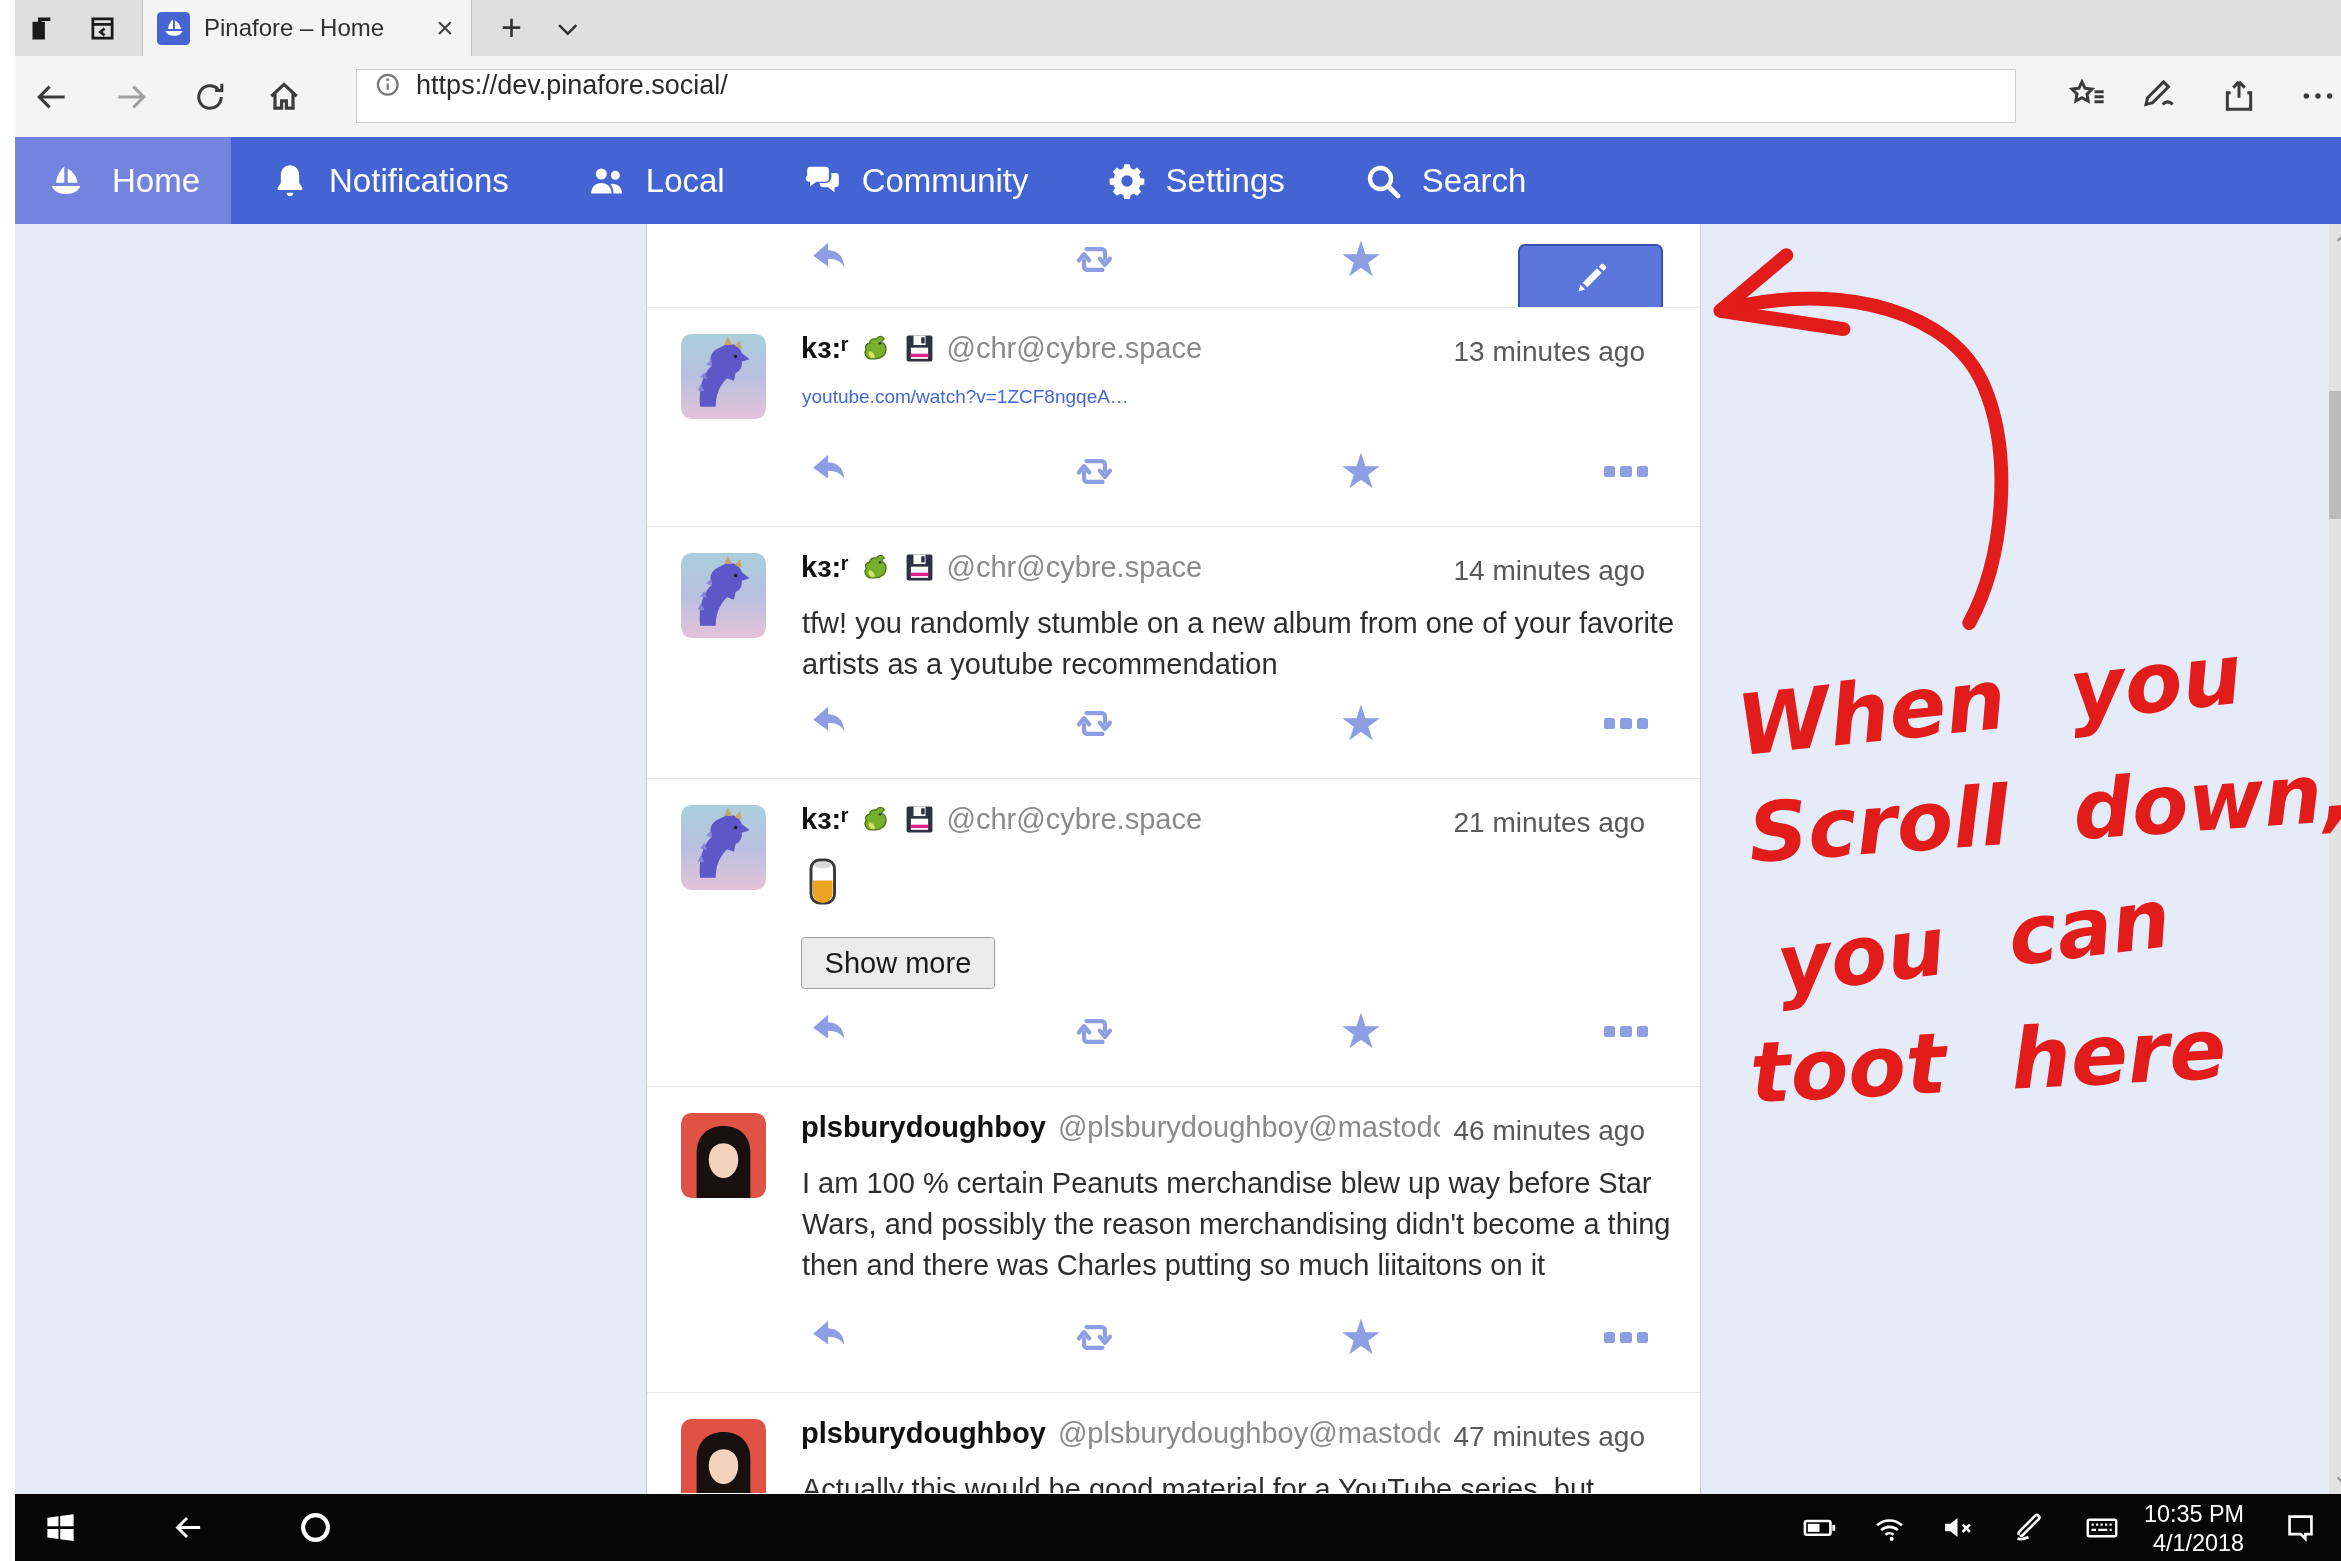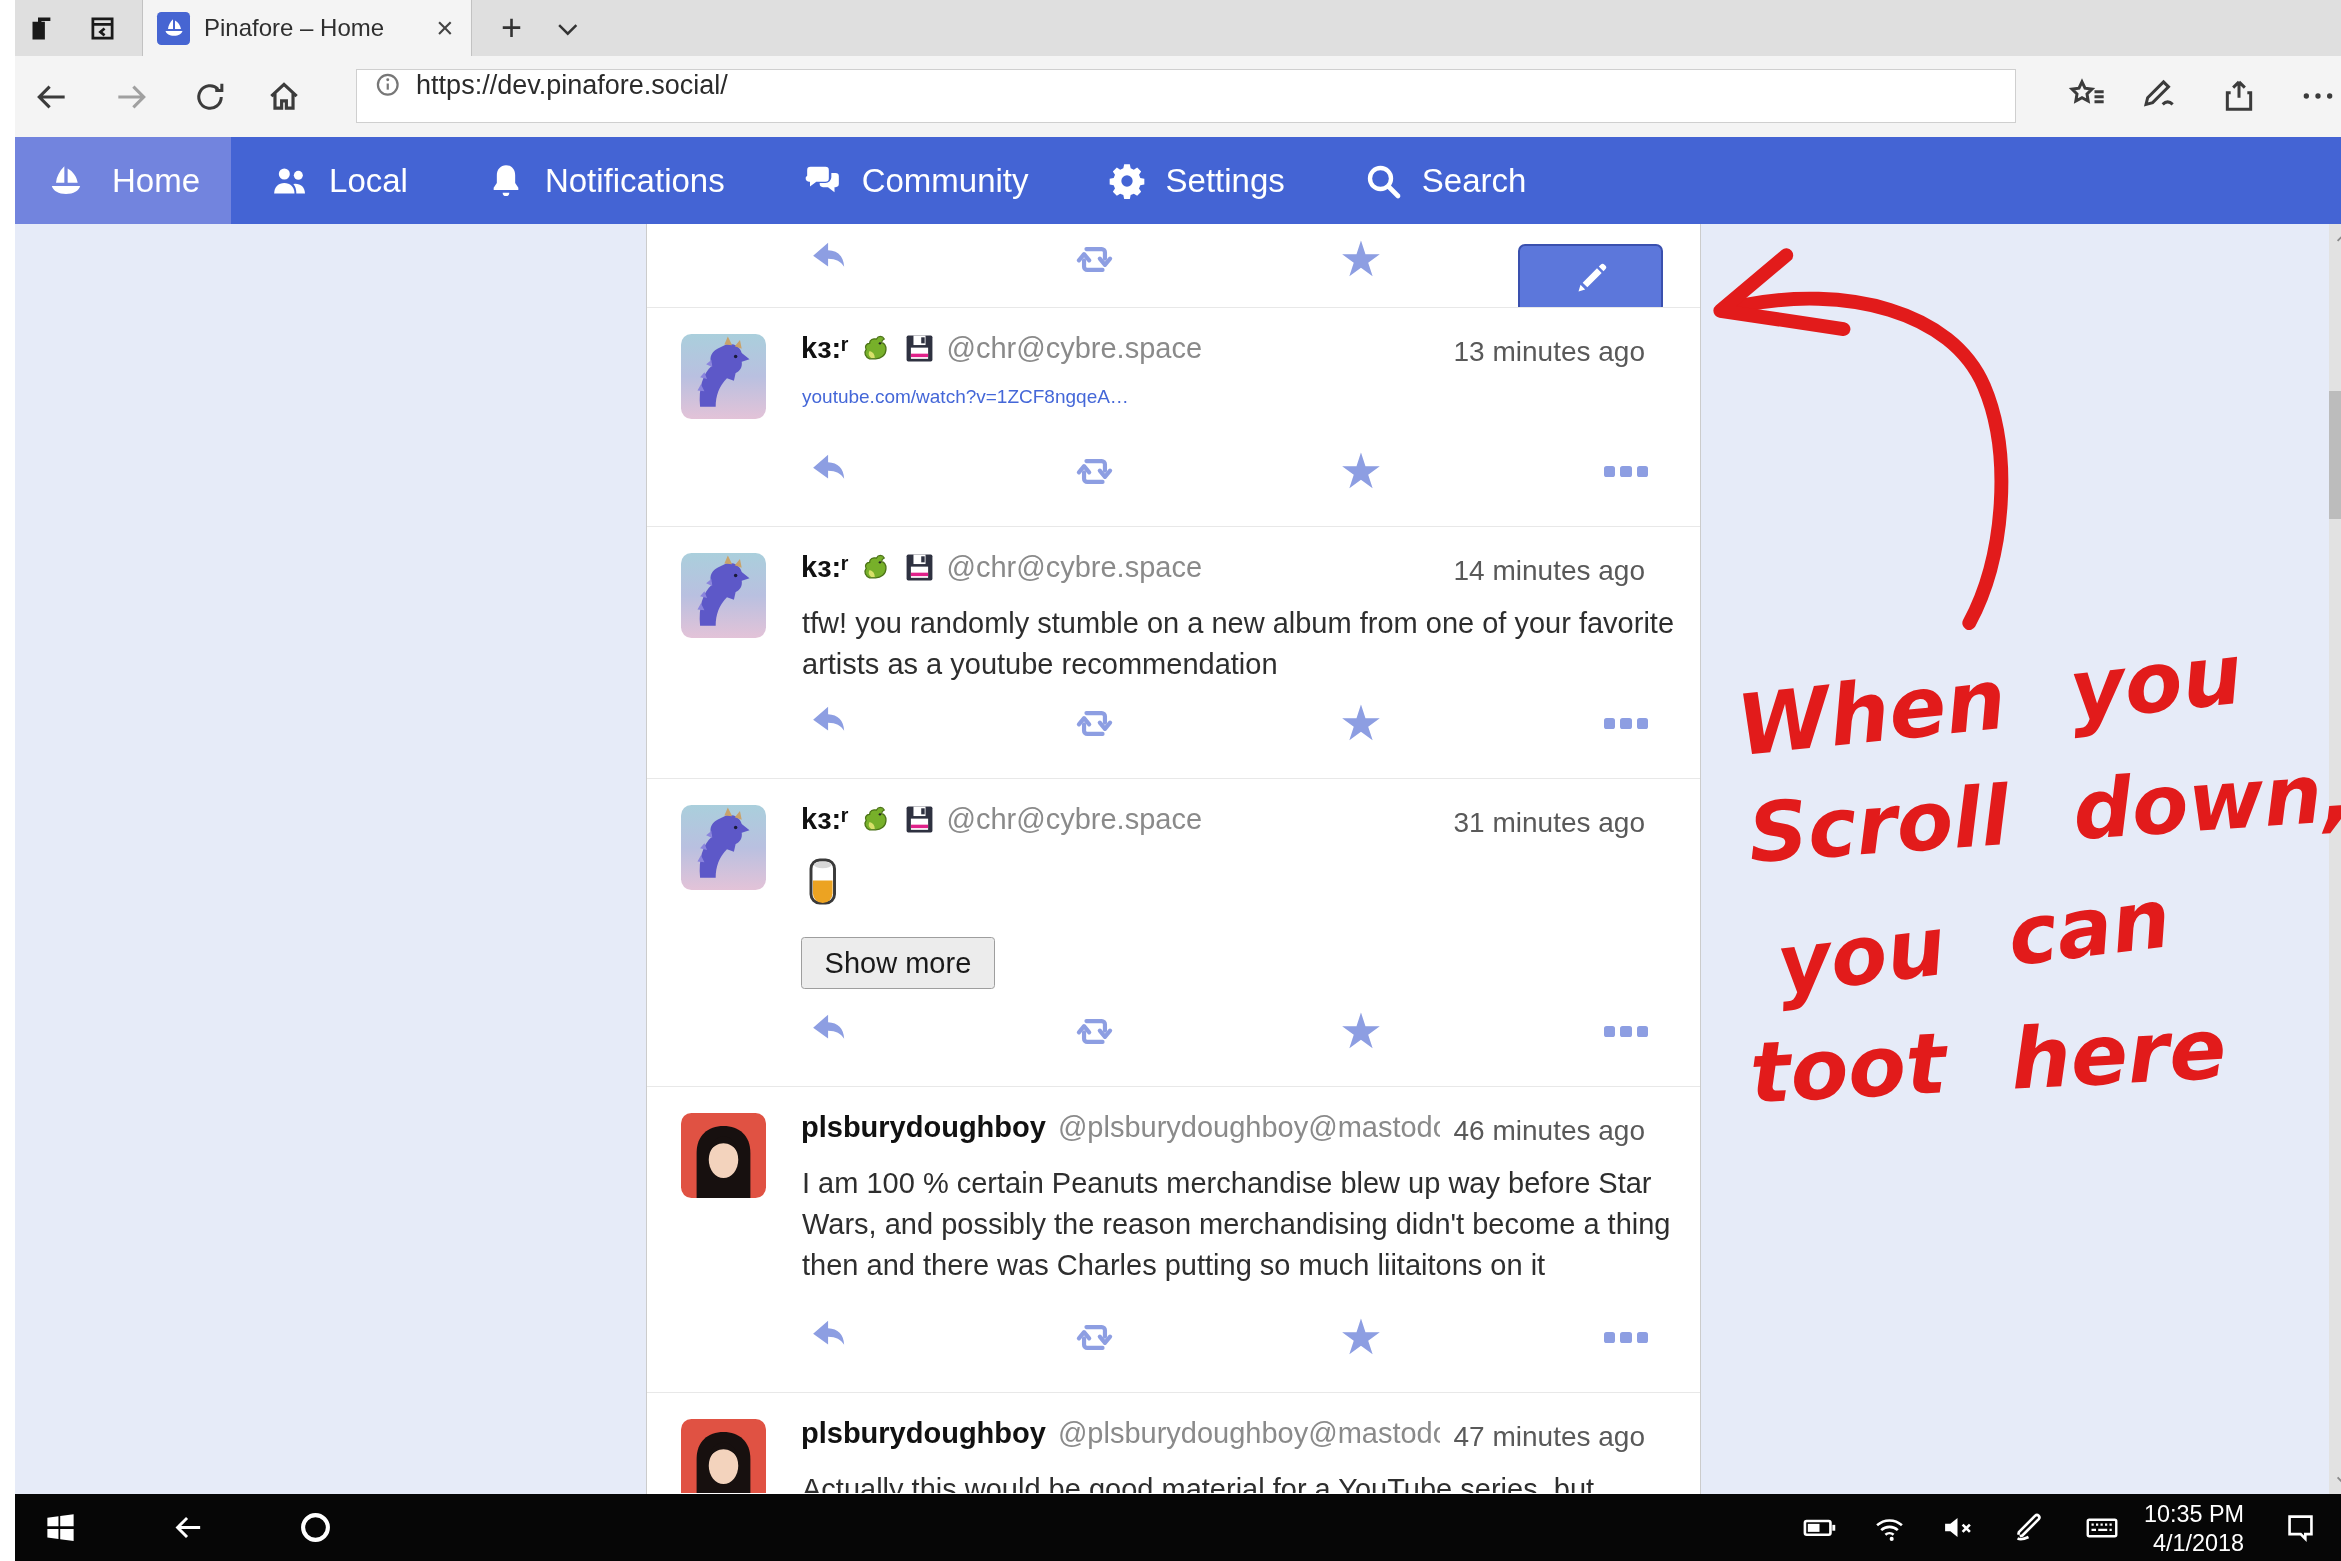--- a/index.html
+++ b/index.html
@@ -176,33 +176,33 @@
   <div class="pnav">
     <div class="pitem active">
       <svg viewBox="0 0 24 24" fill="#fff">
           <path d="M11 3.2C8 6.2 6.3 9.6 6 13h5zM13 4.5V13h6c-.6-3.6-2.8-6.8-6-8.5z"></path>
           <path d="M3.5 15h17c-.8 2.9-4 4.8-8.5 4.8S4.3 17.9 3.5 15z"></path>
         </svg>
       <span>Home</span>
     </div>
     <div class="pitem">
       <svg viewBox="0 0 24 24" fill="#fff">
+          <path d="M12 2.5c-3.3 0-5.5 2.6-5.5 6v4.7L4.6 16v1.4h14.8V16l-1.9-2.8V8.5c0-3.4-2.2-6-5.5-6z"></path>
+          <path d="M10 19h4a2 2 0 0 1-4 0z"></path>
+        </svg>
+      <span>Notifications</span>
+    </div>
+    <div class="pitem">
+      <svg viewBox="0 0 24 24" fill="#fff">
           <circle cx="8.6" cy="7.8" r="3.3"></circle>
           <path d="M2.5 19.5c0-3.9 2.7-6.3 6.1-6.3s6.1 2.4 6.1 6.3z"></path>
           <circle cx="17" cy="8.6" r="2.7"></circle>
           <path d="M15.2 13.6c3.3 0 5.8 2.2 5.8 5.9h-5.2c0-2.4-.6-4.3-1.8-5.7z"></path>
         </svg>
       <span>Local</span>
-    </div>
-    <div class="pitem">
-      <svg viewBox="0 0 24 24" fill="#fff">
-          <path d="M12 2.5c-3.3 0-5.5 2.6-5.5 6v4.7L4.6 16v1.4h14.8V16l-1.9-2.8V8.5c0-3.4-2.2-6-5.5-6z"></path>
-          <path d="M10 19h4a2 2 0 0 1-4 0z"></path>
-        </svg>
-      <span>Notifications</span>
     </div>
     <div class="pitem">
       <svg viewBox="0 0 24 24" fill="#fff">
           <path d="M2.5 5.5a2 2 0 0 1 2-2h9a2 2 0 0 1 2 2v5a2 2 0 0 1-2 2H8l-3.8 2.8V12.5h-.7a2 2 0 0 1-1-3.7z"></path>
           <path d="M17 7.2h2.5a2 2 0 0 1 2 2v4.5a2 2 0 0 1-2 2h-.6v3.1l-3.9-3.1H12a2 2 0 0 1-2-2v-.5h3.5A3.5 3.5 0 0 0 17 9.7z"></path>
         </svg>
       <span>Community</span>
     </div>
     <div class="pitem">
       <svg viewBox="0 0 24 24" fill="#fff">
@@ -378,21 +378,21 @@
             </svg>
           <svg class="nemoji" viewBox="0 0 36 36">
               <rect x="3" y="3" width="30" height="30" rx="2" fill="#2e3140"></rect>
               <rect x="11" y="3" width="14" height="11" fill="#fff"></rect>
               <rect x="20" y="5" width="4" height="7" fill="#2e3140"></rect>
               <rect x="8" y="17" width="20" height="13" fill="#fff"></rect>
               <rect x="8" y="24" width="20" height="4" fill="#e0218a"></rect>
             </svg>
           <span class="handle">@chr@cybre.space</span>
         </div>
-        <span class="time">31 minutes ago</span>
+        <span class="time">21 minutes ago</span>
         <svg class="cemoji" viewBox="0 0 30 50">
             <rect x="3" y="3" width="24" height="44" rx="9" fill="#fff" stroke="#3a3a3a" stroke-width="3"></rect>
             <path d="M5 24h20v13a10 10 0 0 1-20 0z" fill="#eca322"></path>
             <ellipse cx="15" cy="8" rx="9" ry="3.5" fill="#d8d8d8"></ellipse>
           </svg>
         <button class="showmore">Show more</button>
         <div class="actions">
           <span class="act a1">
               <svg viewBox="0 0 28 28" fill="currentColor">
                 <path d="M12.5 3.5v4.8c6.2.3 9.6 3.7 10 10.2-2.1-3.4-5-4.9-10-5v4.9L3.2 11.7z"></path>

